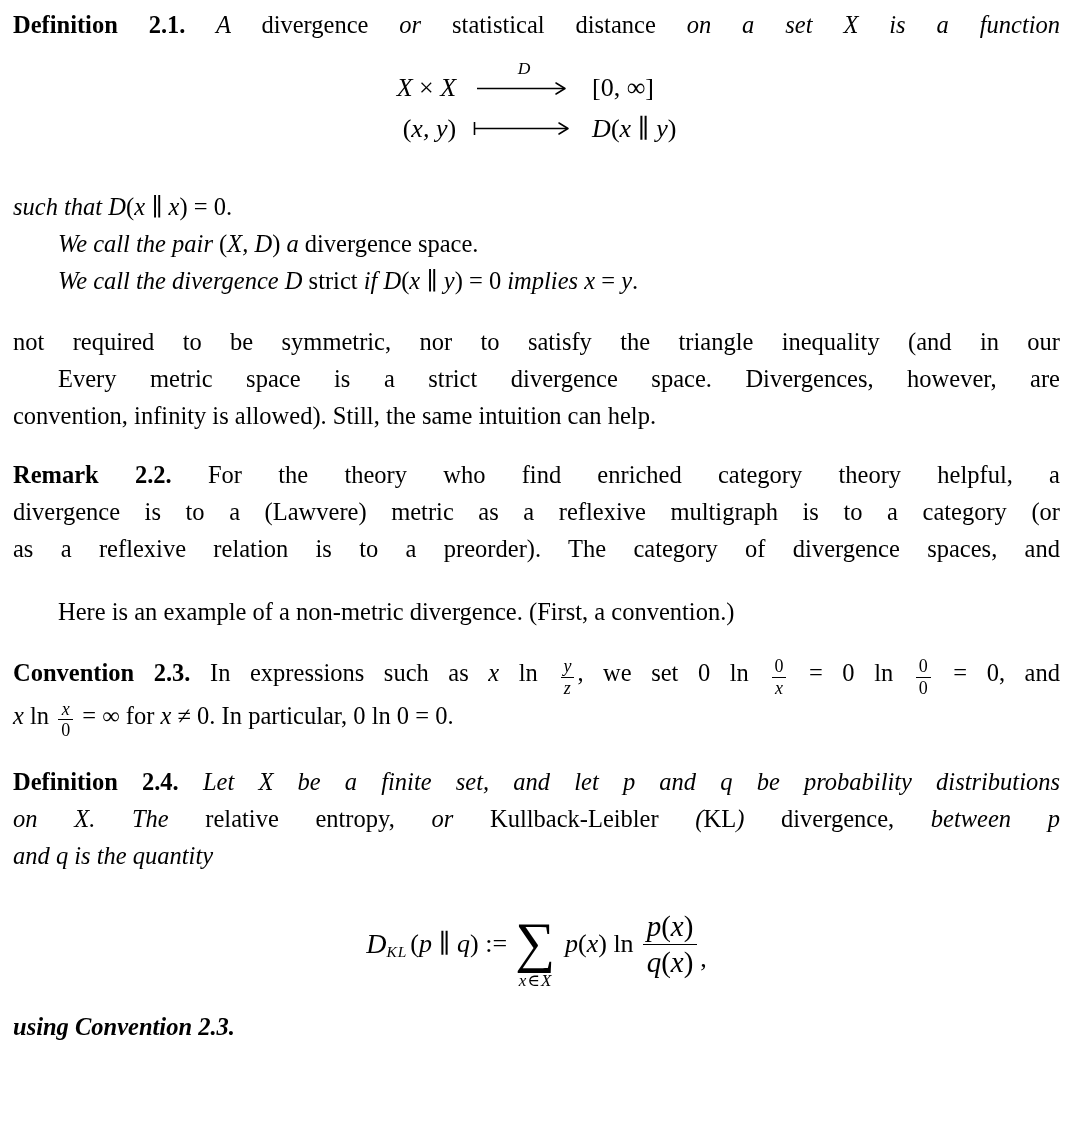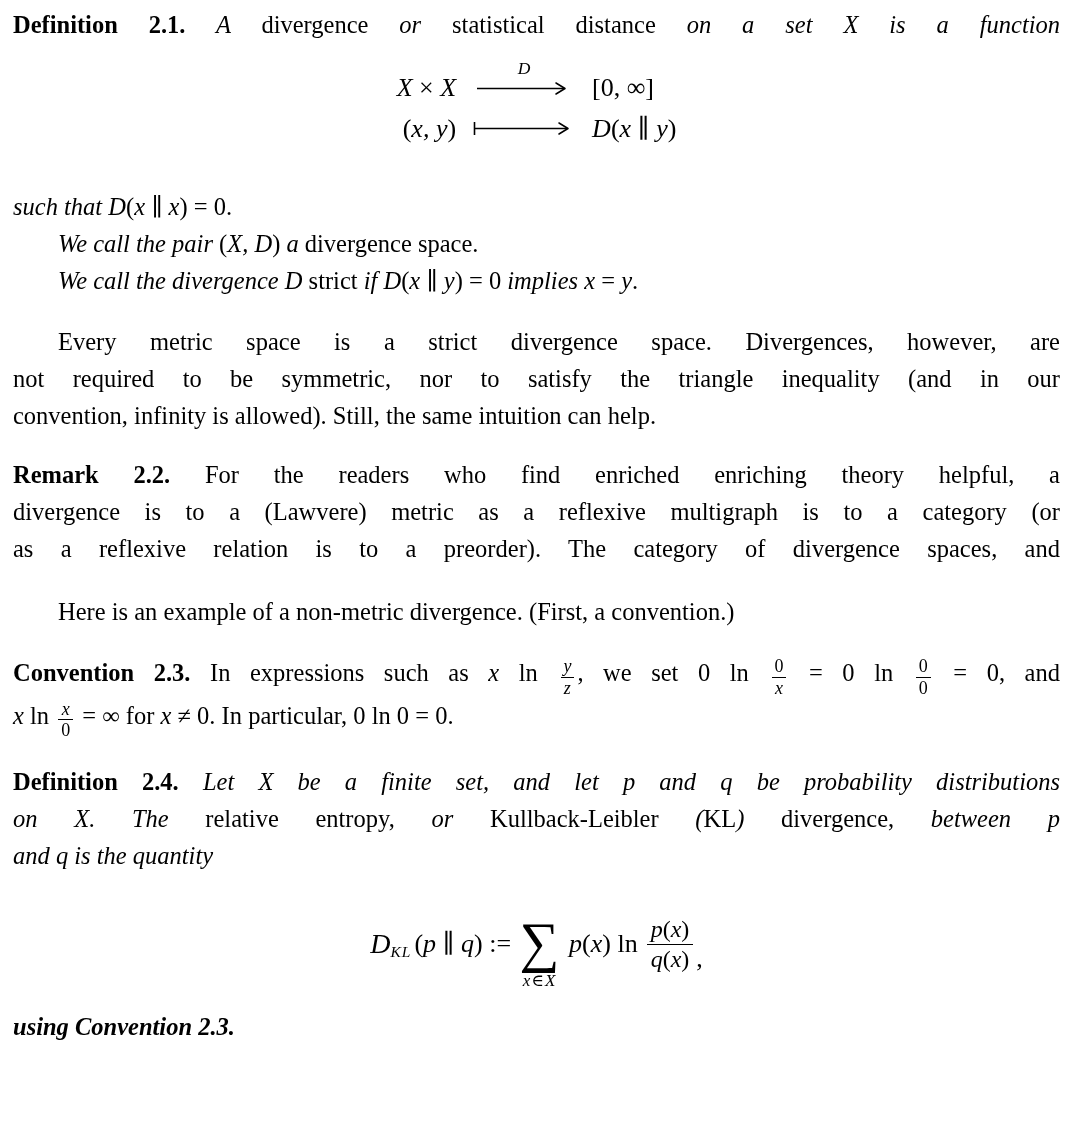--- a/index.html
+++ b/index.html
@@ -55,21 +55,21 @@
   .eq-sub{font-style:italic;font-size:15.5px;position:relative;top:8px;
     letter-spacing:1px;margin-right:3px;line-height:1;}
   .eq-mid{line-height:1;}
   .sum-block{display:flex;flex-direction:column;align-items:center;
     transform:translateY(10px);margin:0 10px 0 8px;}
   .sum-sigma{font-size:56px;line-height:0.85;}
   .sum-limits{font-size:17px;margin-top:6px;display:flex;line-height:1;}
   .sum-limits span{padding:0 0.5px;}
   .dfrac{display:inline-flex;flex-direction:column;align-items:center;
     margin-left:9px;transform:none;vertical-align:baseline;}
-  .dfrac .fnum,.dfrac .fden{font-size:24px;line-height:1.2;padding:0 4px;}
+  .dfrac .fnum,.dfrac .fden{font-size:29px;line-height:1.2;padding:0 4px;}
   .dfrac .fden{border-top:1.5px solid currentColor;}
   .eq-comma{transform:translateY(15px);line-height:1;}
 </style>
 </head>
 <body>
 
 <div class="page">
 
   <div class="line jl" id="def21"><span class="s-b">Definition 2.1.</span><span class="s-i"> A </span><span class="s-r">divergence</span><span class="s-i"> or </span><span class="s-r">statistical distance</span><span class="s-i"> on a set X is a function</span></div>
 
@@ -97,27 +97,27 @@
     </div>
   </div>
 
   <div id="tail">
     <div class="line"><span class="s-i">such that </span><span class="s-i">D</span><span class="s-r">(</span><span class="s-i">x</span><span class="s-r"> ∥ </span><span class="s-i">x</span><span class="s-r">) = 0.</span></div>
     <div class="line ind"><span class="s-i">We call the pair </span><span class="s-r">(</span><span class="s-i">X, D</span><span class="s-r">)</span><span class="s-i"> a </span><span class="s-r">divergence space.</span></div>
     <div class="line ind"><span class="s-i">We call the divergence </span><span class="s-i">D</span><span class="s-r"> strict </span><span class="s-i">if </span><span class="s-i">D</span><span class="s-r">(</span><span class="s-i">x</span><span class="s-r"> ∥ </span><span class="s-i">y</span><span class="s-r">) = 0 </span><span class="s-i">implies x </span><span class="s-r">= </span><span class="s-i">y</span><span class="s-r">.</span></div>
   </div>
 
   <div id="metric">
+    <div class="line jl"><span class="s-r">not required to be symmetric, nor to satisfy the triangle inequality (and in our</span></div>
     <div class="line jl ind"><span class="s-r">Every metric space is a strict divergence space. Divergences, however, are</span></div>
-    <div class="line jl"><span class="s-r">not required to be symmetric, nor to satisfy the triangle inequality (and in our</span></div>
     <div class="line"><span class="s-r">convention, infinity is allowed). Still, the same intuition can help.</span></div>
   </div>
 
   <div id="remark">
-    <div class="line jl"><span class="s-b">Remark 2.2.</span><span class="s-r"> For the readers who find enriched enriching theory helpful, a</span></div>
+    <div class="line jl"><span class="s-b">Remark 2.2.</span><span class="s-r"> For the theory who find enriched category theory helpful, a</span></div>
     <div class="line jl"><span class="s-r">divergence is to a (Lawvere) metric as a reflexive multigraph is to a category (or</span></div>
     <div class="line jl"><span class="s-r">as a reflexive relation is to a preorder). The category of divergence spaces, and</span></div>
   </div>
 
   <div id="example">
     <div class="line ind"><span class="s-r">Here is an example of a non-metric divergence. (First, a convention.)</span></div>
   </div>
 
   <div id="conv">
     <div class="line jl"><span class="s-b">Convention 2.3.</span><span class="s-r"> In expressions such as </span><span class="s-i">x</span><span class="s-r"> ln </span><span class="frac">

